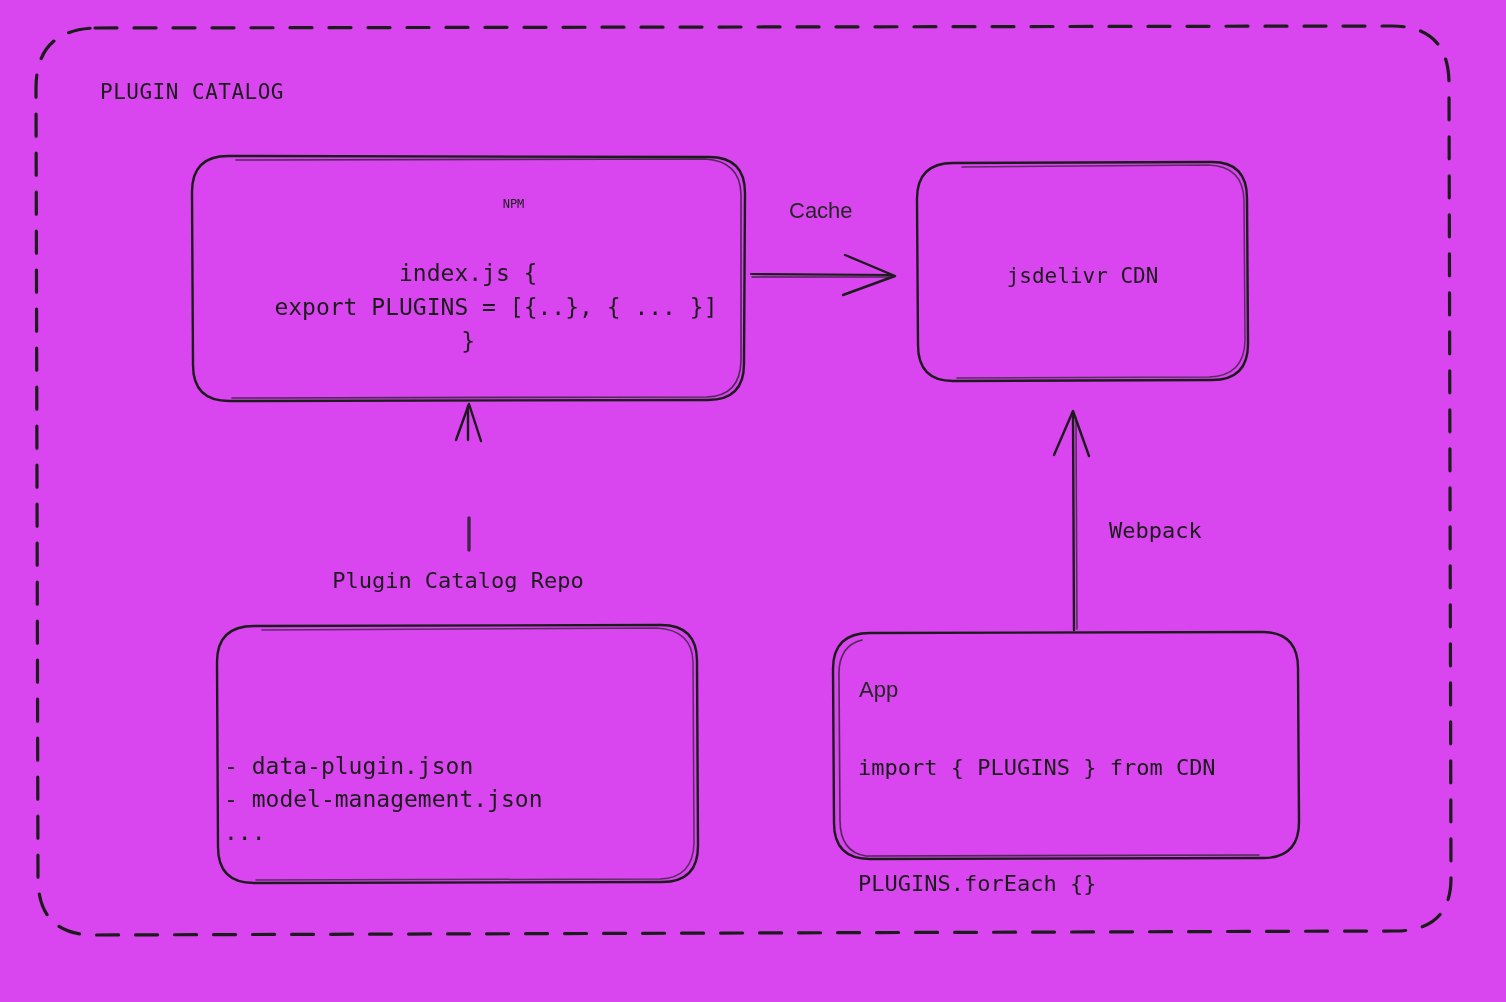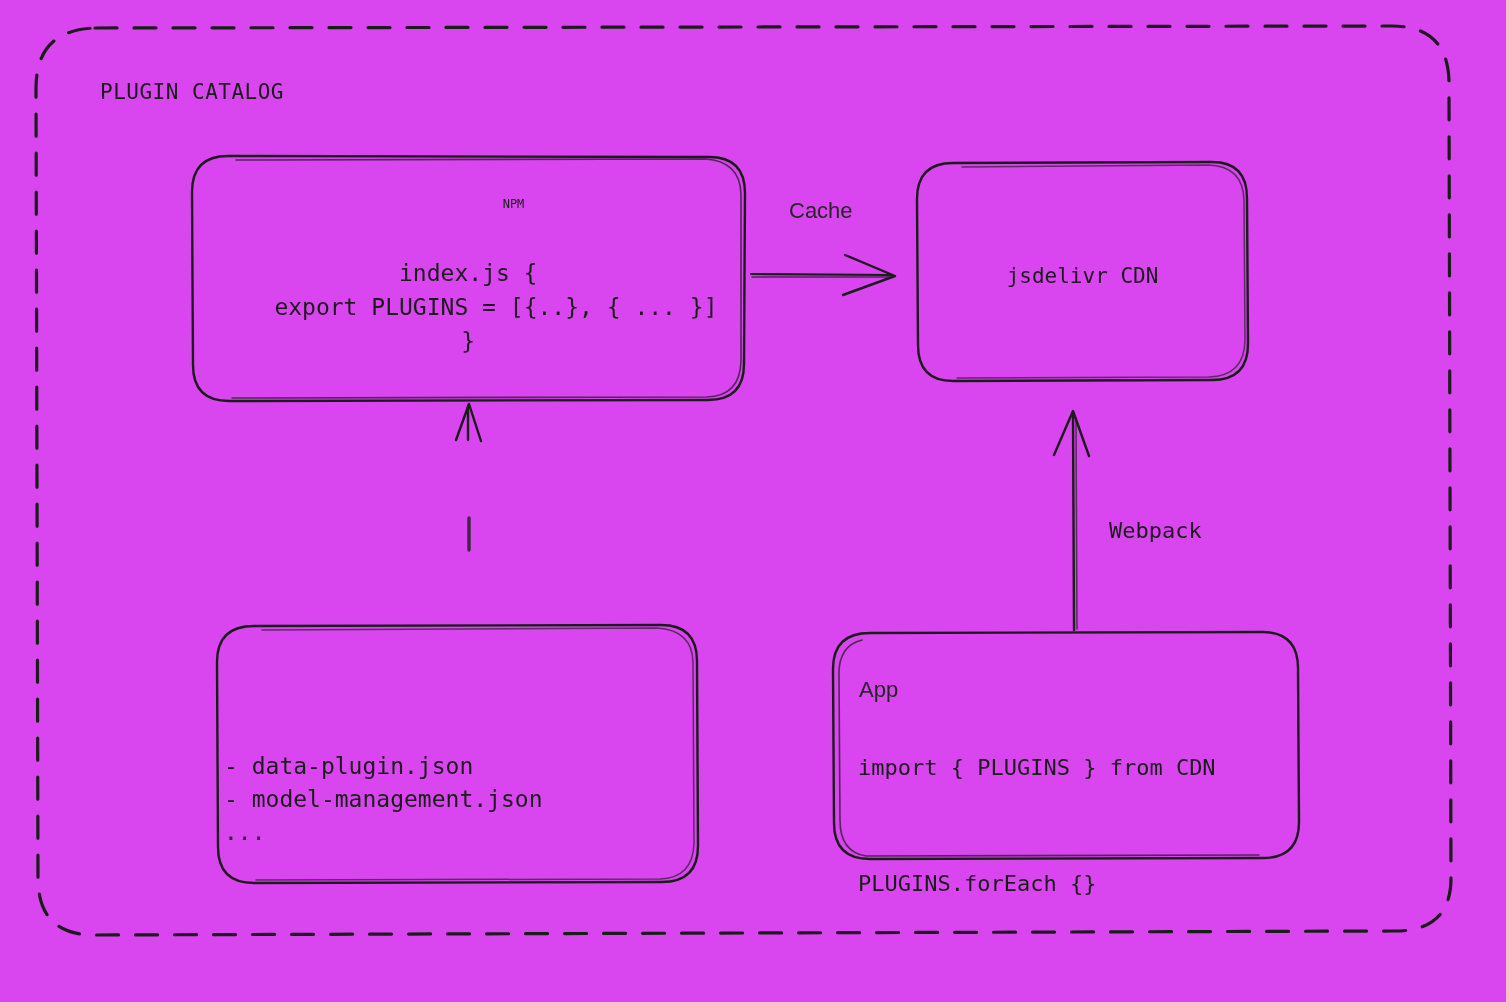--- a/index.html
+++ b/index.html
@@ -175,20 +175,21 @@
 
   <div class="txt mono" id="npm-code">index.js {
     export PLUGINS = [{..}, { ... }]
 }</div>
 
   <div class="txt mono" id="cdn-title">jsdelivr CDN</div>
 
   <div class="txt sans" id="cache-label">Cache</div>
 
 
+  <div class="txt mono" id="repo-caption">Plugin Catalog Repo</div>
 
   <div class="txt mono" id="repo-list">- data-plugin.json
 - model-management.json
 ...</div>
 
   <div class="txt sans" id="app-title">App</div>
 
   <div class="txt mono" id="app-code">import { PLUGINS } from CDN
 
 PLUGINS.forEach {}</div>

